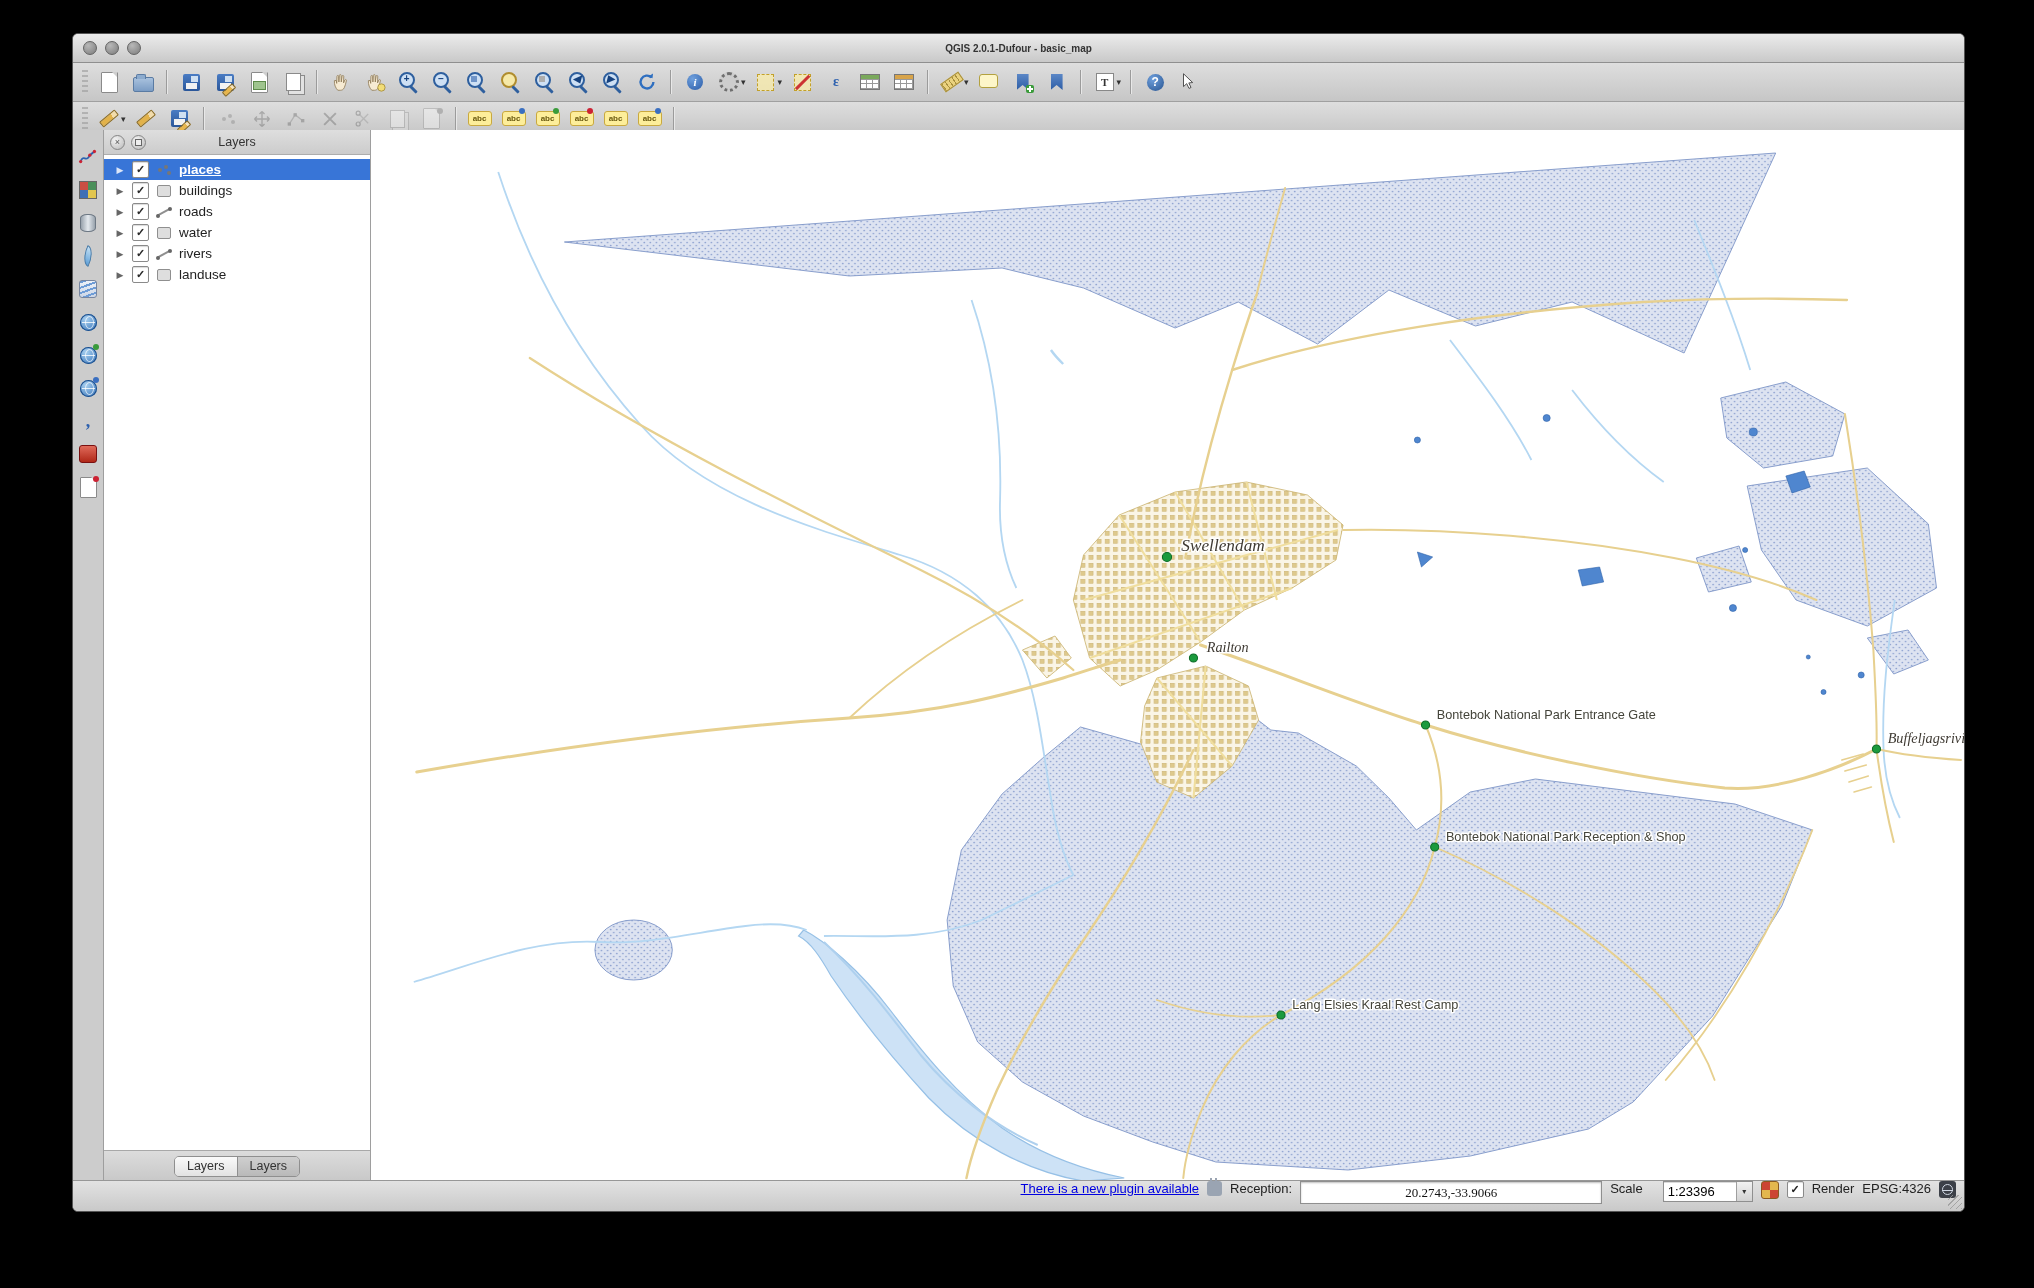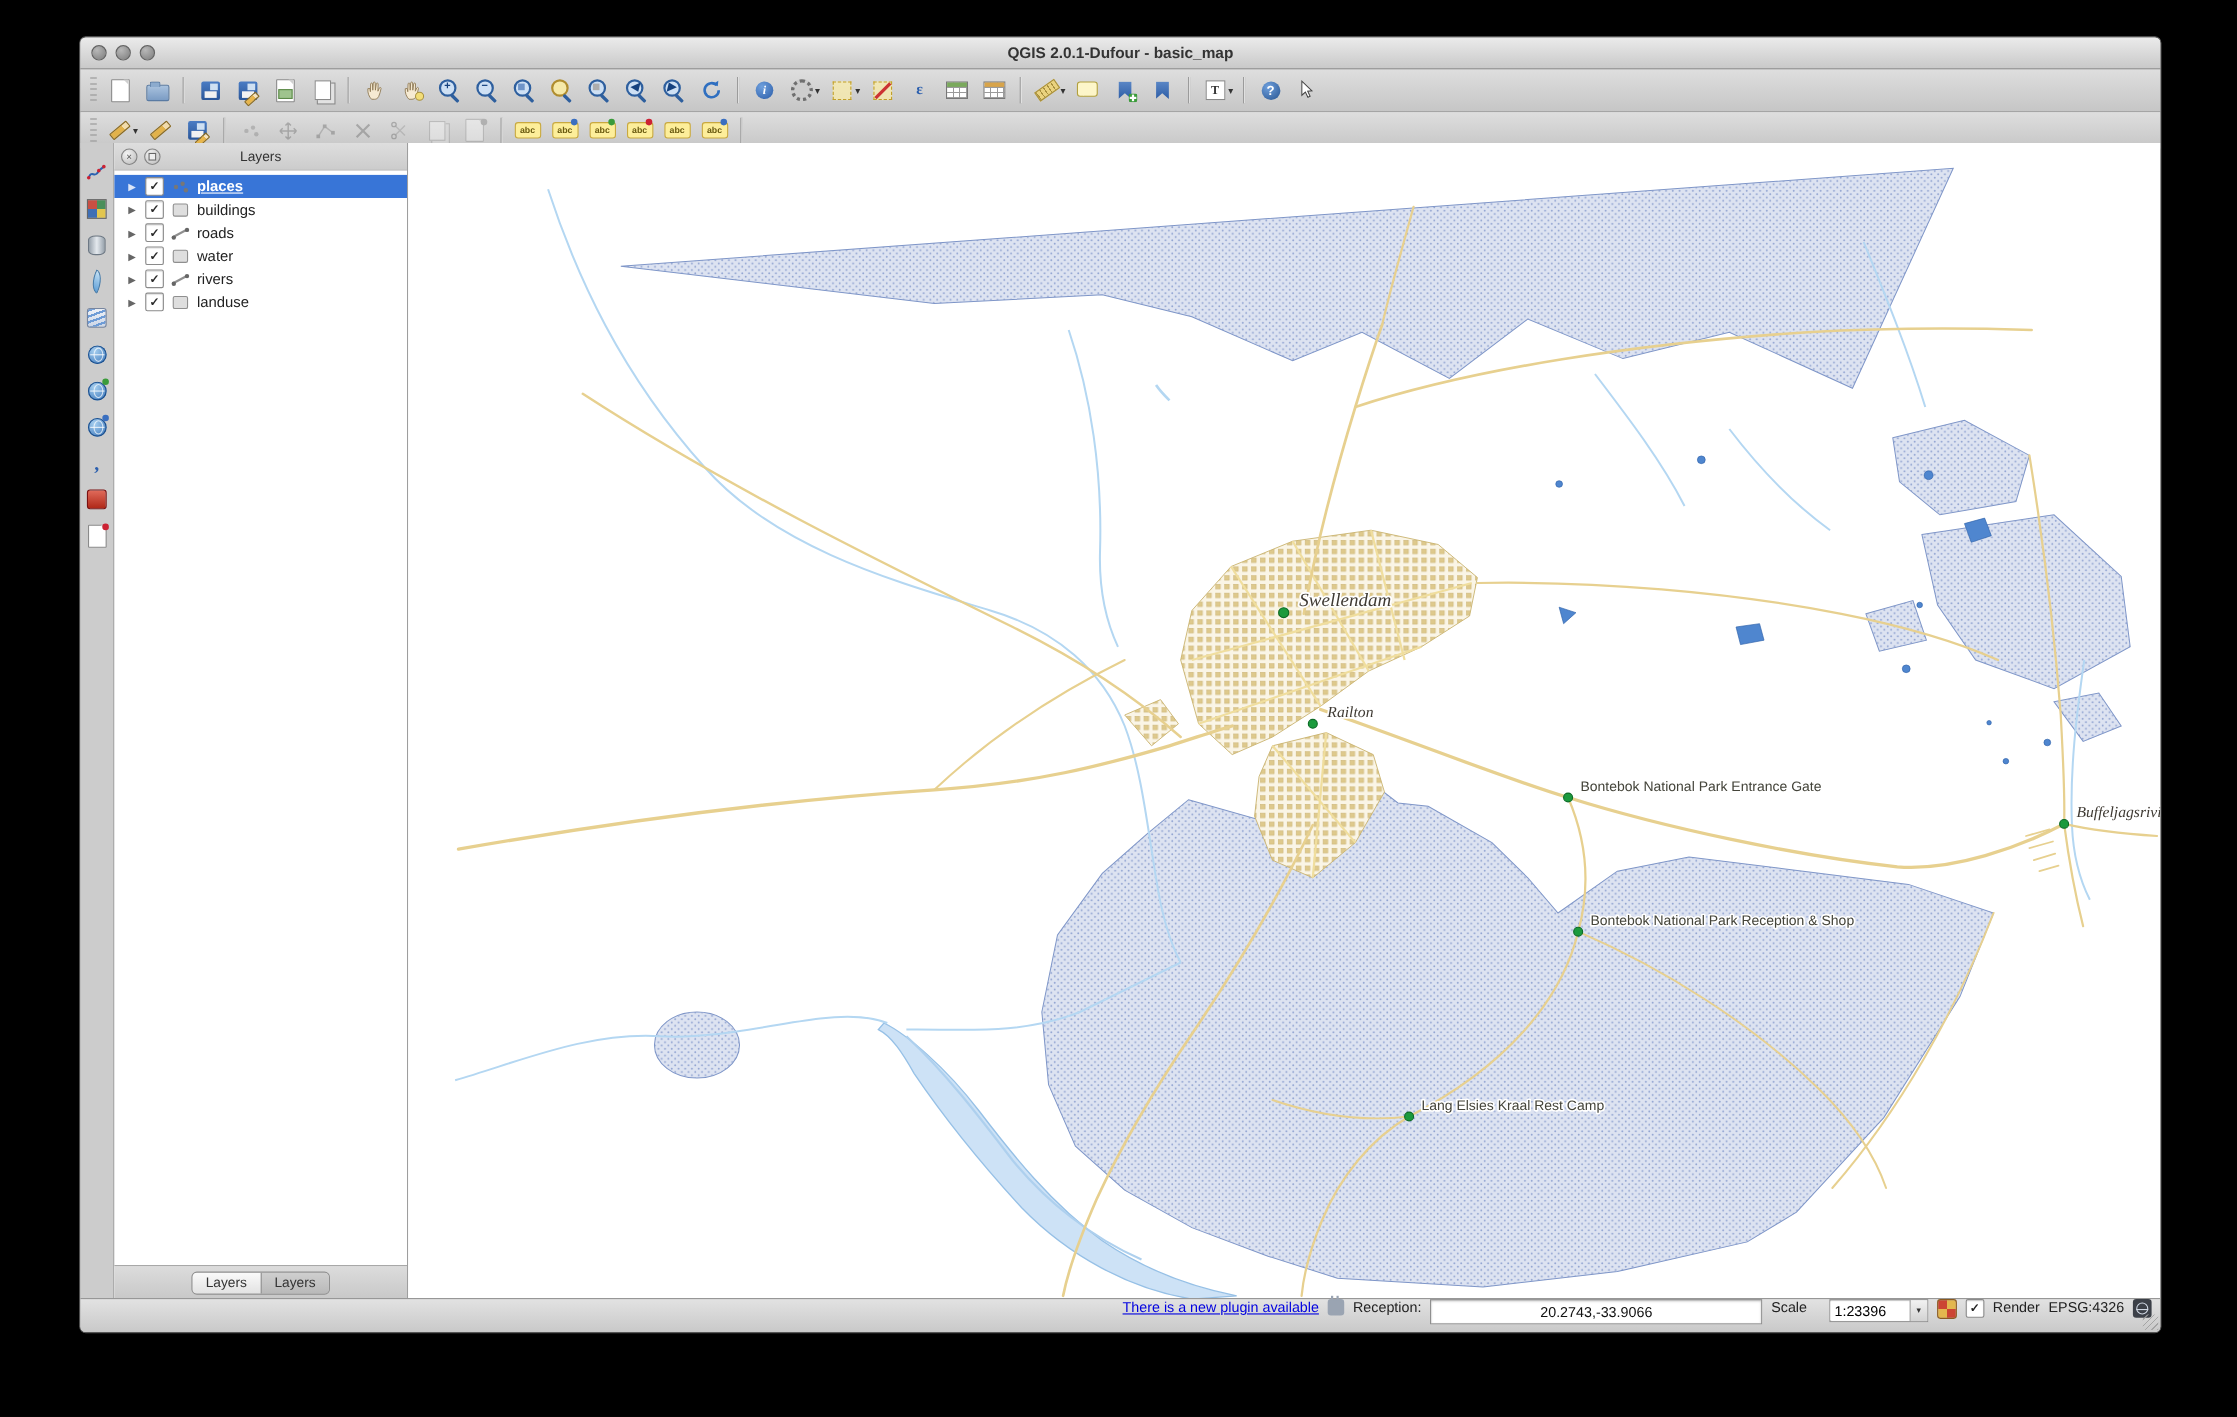--- a/index.html
+++ b/index.html
@@ -5,21 +5,21 @@
   html,body{margin:0;padding:0;background:#000;width:2034px;height:1288px;overflow:hidden;
     font-family:"Liberation Sans",sans-serif;-webkit-font-smoothing:antialiased;}
   .desktop{position:relative;width:2034px;height:1288px;background:#000;}
   .window{position:absolute;left:72px;top:33px;width:1891px;height:1177px;background:#d6d6d6;
     border-radius:6px;overflow:hidden;box-shadow:0 14px 40px rgba(0,0,0,.7);border:1px solid #555;}
   
   .titlebar{position:relative;height:28px;background:linear-gradient(#ebebeb,#c9c9c9);
     border-bottom:1px solid #8f8f8f;display:flex;align-items:center;}
   .lights{display:flex;gap:8px;margin-left:10px;}
   .light{width:12px;height:12px;border-radius:50%;background:radial-gradient(circle at 35% 30%,#b8b8b8,#7c7c7c);border:1px solid #636363;}
-  .title{position:absolute;left:0;right:0;text-align:center;font-size:14px;color:#333;font-weight:bold;pointer-events:none;}
+  .title{position:absolute;left:0;right:0;text-align:center;font-size:10px;color:#333;font-weight:bold;pointer-events:none;}
   
   .toolbar{display:flex;align-items:center;background:linear-gradient(#dedede,#c6c6c6);
     border-bottom:1px solid #a0a0a0;padding:0 6px;gap:2px;}
   .row1{height:38px;}
   .row2{height:33px;}
   .tbtn{width:32px;height:30px;display:flex;align-items:center;justify-content:center;border-radius:3px;position:relative;flex:0 0 auto;}
   .sep{width:1px;height:24px;background:#9b9b9b;border-right:1px solid #e8e8e8;margin:0 5px;flex:0 0 auto;}
   .grip{width:6px;height:24px;margin:0 3px;background:repeating-linear-gradient(#9a9a9a 0 2px,#0000 2px 5px);flex:0 0 auto;opacity:.6;}
   .dd{font-size:9px;color:#333;margin-left:-6px;margin-right:2px;align-self:center;flex:0 0 auto;}
   .dis{opacity:.35;filter:grayscale(1);}
@@ -116,21 +116,21 @@
   .poi{font-family:"Liberation Sans",sans-serif;font-size:12.5px;fill:#44443a;stroke:#fff;stroke-width:3px;paint-order:stroke;stroke-linejoin:round;}
   .pdot{fill:#1b9a3d;stroke:#0c6b27;stroke-width:1;}
   
   .statusbar{position:absolute;left:0;right:0;bottom:0;height:30px;background:linear-gradient(#e2e2e2,#c9c9c9);
     border-top:1px solid #979797;display:flex;align-items:flex-start;padding:0 8px;gap:8px;font-size:13px;color:#222;}
   .spacer{flex:1;}
   .pluglink{color:#0000e0;text-decoration:underline;cursor:pointer;}
   .plugicon{width:15px;height:15px;border-radius:3px;background:#9aa4b2;position:relative;}
   .plugicon::after{content:"";position:absolute;top:-3px;left:3px;width:2px;height:4px;background:#9aa4b2;box-shadow:5px 0 0 #9aa4b2;}
   .field{height:19px;border:1px solid #8f8f8f;background:#fff;box-shadow:inset 0 1px 2px rgba(0,0,0,.25);
-    font-family:Liberation Sans, sans-serif;font-size:13px;color:#111;text-align:center;}
+    font-family:Liberation Serif, serif;font-size:13px;color:#111;text-align:center;}
   .coordfield{width:296px;}
   .combo{display:flex;align-items:center;border:1px solid #8f8f8f;background:#fff;height:19px;box-shadow:inset 0 1px 2px rgba(0,0,0,.2);margin-left:12px;}
   .combo input{border:none;outline:none;width:64px;height:17px;font-size:13px;padding:0 4px;font-family:"Liberation Sans",sans-serif;}
   .combo .arrow{width:15px;height:100%;background:linear-gradient(#f2f2f2,#d2d2d2);border-left:1px solid #9f9f9f;
     display:flex;align-items:center;justify-content:center;font-size:8px;color:#333;}
   .stopicon{width:16px;height:16px;border-radius:3px;background:conic-gradient(#e3b74e 0 25%,#cc4433 0 50%,#e3b74e 0 75%,#cc4433 0);border:1px solid #8a5a20;}
   .rcb{width:15px;height:15px;background:#fff;border:1px solid #8a8a8a;border-radius:2px;display:flex;align-items:center;justify-content:center;
     font-size:11px;font-weight:bold;color:#222;box-shadow:inset 0 1px 1px rgba(0,0,0,.15);}
   .crsicon{width:17px;height:17px;border-radius:3px;background:#3c4048;position:relative;}
   .crsicon::before{content:"";position:absolute;inset:3px;border:1px solid #cfd6e2;border-radius:50%;}

